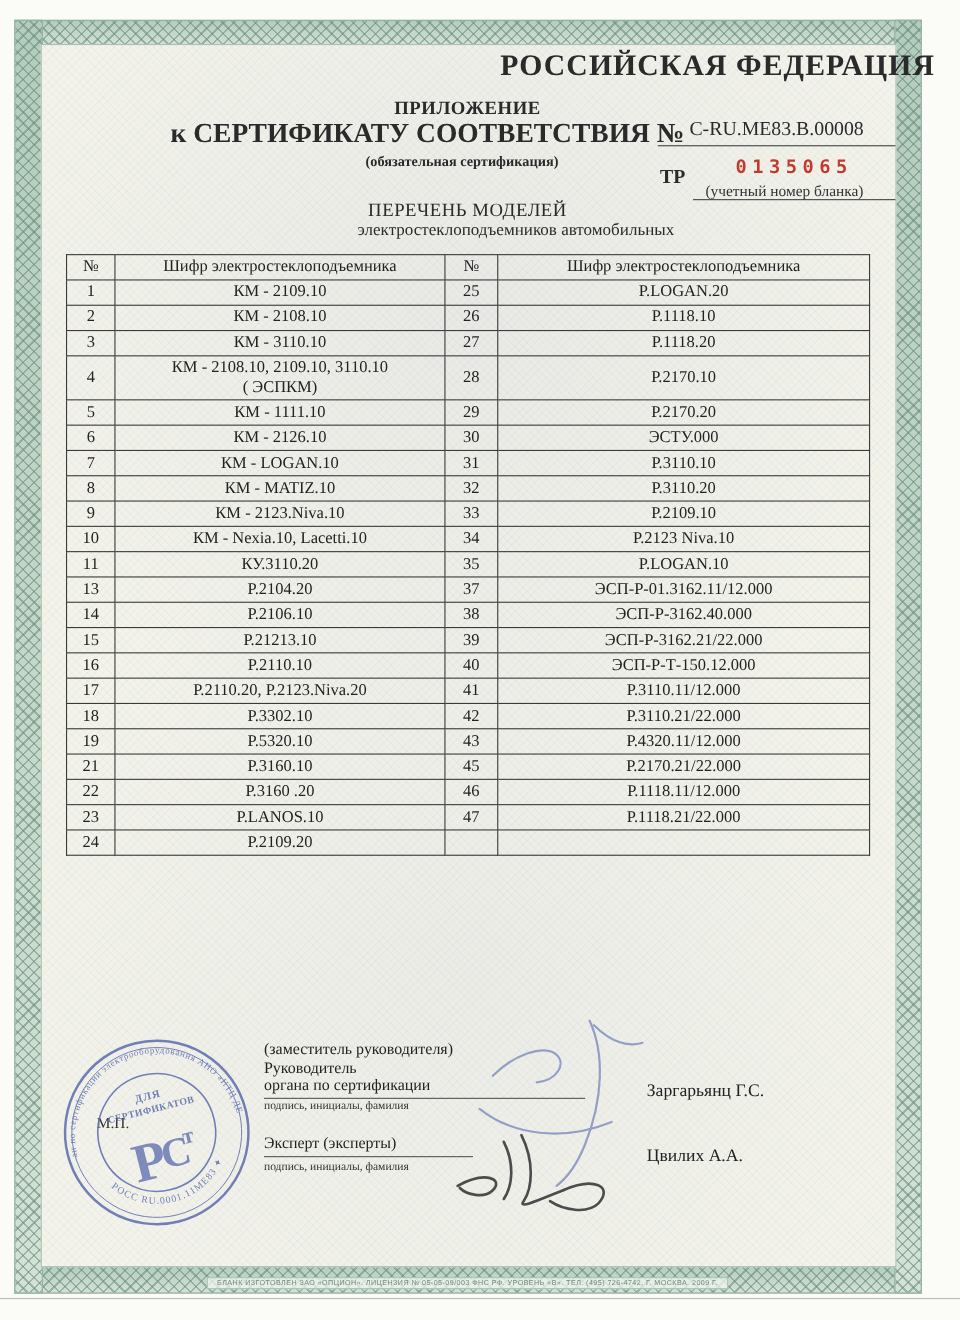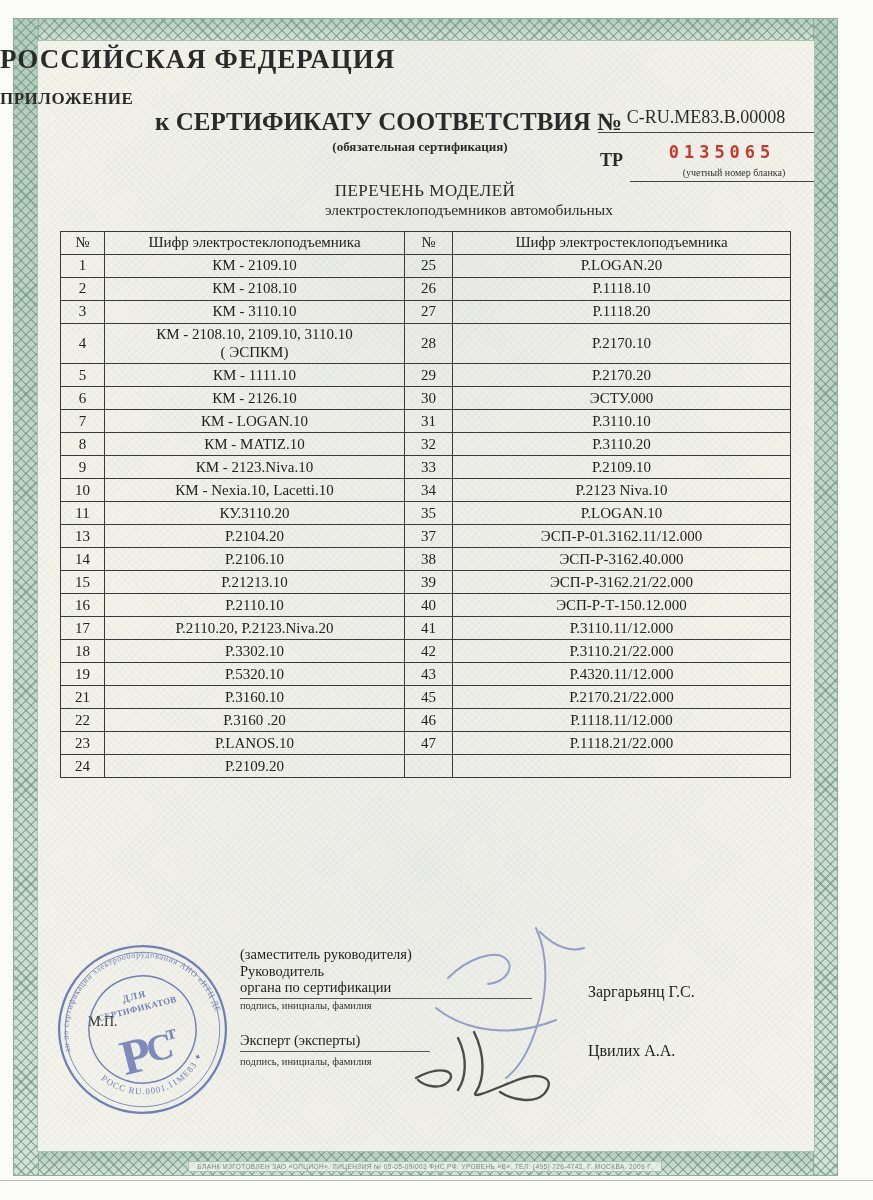--- a/index.html
+++ b/index.html
@@ -31,36 +31,36 @@
     position:absolute;left:37px;top:40px;width:776px;height:1110px;
     background-color:#f3f3ea;
     background-image:
       radial-gradient(circle at 50% 22%, rgba(140,150,185,.10), rgba(0,0,0,0) 45%),
       radial-gradient(circle at 50% 75%, rgba(140,150,185,.08), rgba(0,0,0,0) 45%),
       repeating-linear-gradient(45deg, rgba(120,140,170,.05) 0 1px, rgba(0,0,0,0) 1px 5px),
       repeating-linear-gradient(-45deg, rgba(120,140,170,.05) 0 1px, rgba(0,0,0,0) 1px 5px);
     border:1px solid #a9c2b3;
   }
   
-  .fed-title{position:absolute;left:0;top:44px;width:850px;text-align:left;
+  .fed-title{position:absolute;left:0;top:44px;width:850px;text-align:right;
     font-weight:bold;font-size:27px;letter-spacing:1px;color:#2a2a2a;}
-  .app-title{position:absolute;left:0;top:89px;width:850px;
+  .app-title{position:absolute;left:0;top:89px;width:850px;text-align:center;
     font-weight:bold;font-size:17px;letter-spacing:.5px;color:#2a2a2a;}
   .cert-line{position:absolute;left:155px;top:108px;font-weight:bold;font-size:25px;color:#2a2a2a;white-space:nowrap;}
   .cert-no-field{position:absolute;left:598px;top:107px;width:216px;text-align:center;
     font-size:18px;color:#2a2a2a;border-bottom:1.5px solid #444;padding-bottom:4px;}
   .oblig{position:absolute;left:140px;top:139px;width:560px;text-align:center;
     font-weight:bold;font-size:13px;color:#2a2a2a;}
   .tr-label{position:absolute;left:600px;top:150px;font-weight:bold;font-size:18px;color:#2a2a2a;}
   .tr-field{position:absolute;left:630px;top:142px;width:184px;text-align:center;
     font-family:"DejaVu Sans Mono","Liberation Mono",monospace;
     font-size:17px;font-weight:bold;letter-spacing:5px;color:#c23b2e;
     border-bottom:1.5px solid #444;padding-bottom:19px;}
-  .tr-caption{position:absolute;left:642px;top:167px;width:184px;text-align:center;
-    font-size:10px;color:#333;}
+  .tr-caption{position:absolute;left:601px;top:167px;width:184px;text-align:right;
+    font-size:14px;color:#333;}
   .list-title{position:absolute;left:0;top:181px;width:850px;text-align:center;
     font-size:17px;letter-spacing:.5px;color:#2a2a2a;}
   .list-subtitle{position:absolute;left:0;top:201px;width:850px;text-align:center;
     font-size:15.5px;color:#2a2a2a;margin-left:44px;}
   
   table.models{
     position:absolute;left:60px;top:231px;width:730px;
     border-collapse:collapse;table-layout:fixed;
     font-size:15px;color:#222;background:transparent;
   }

